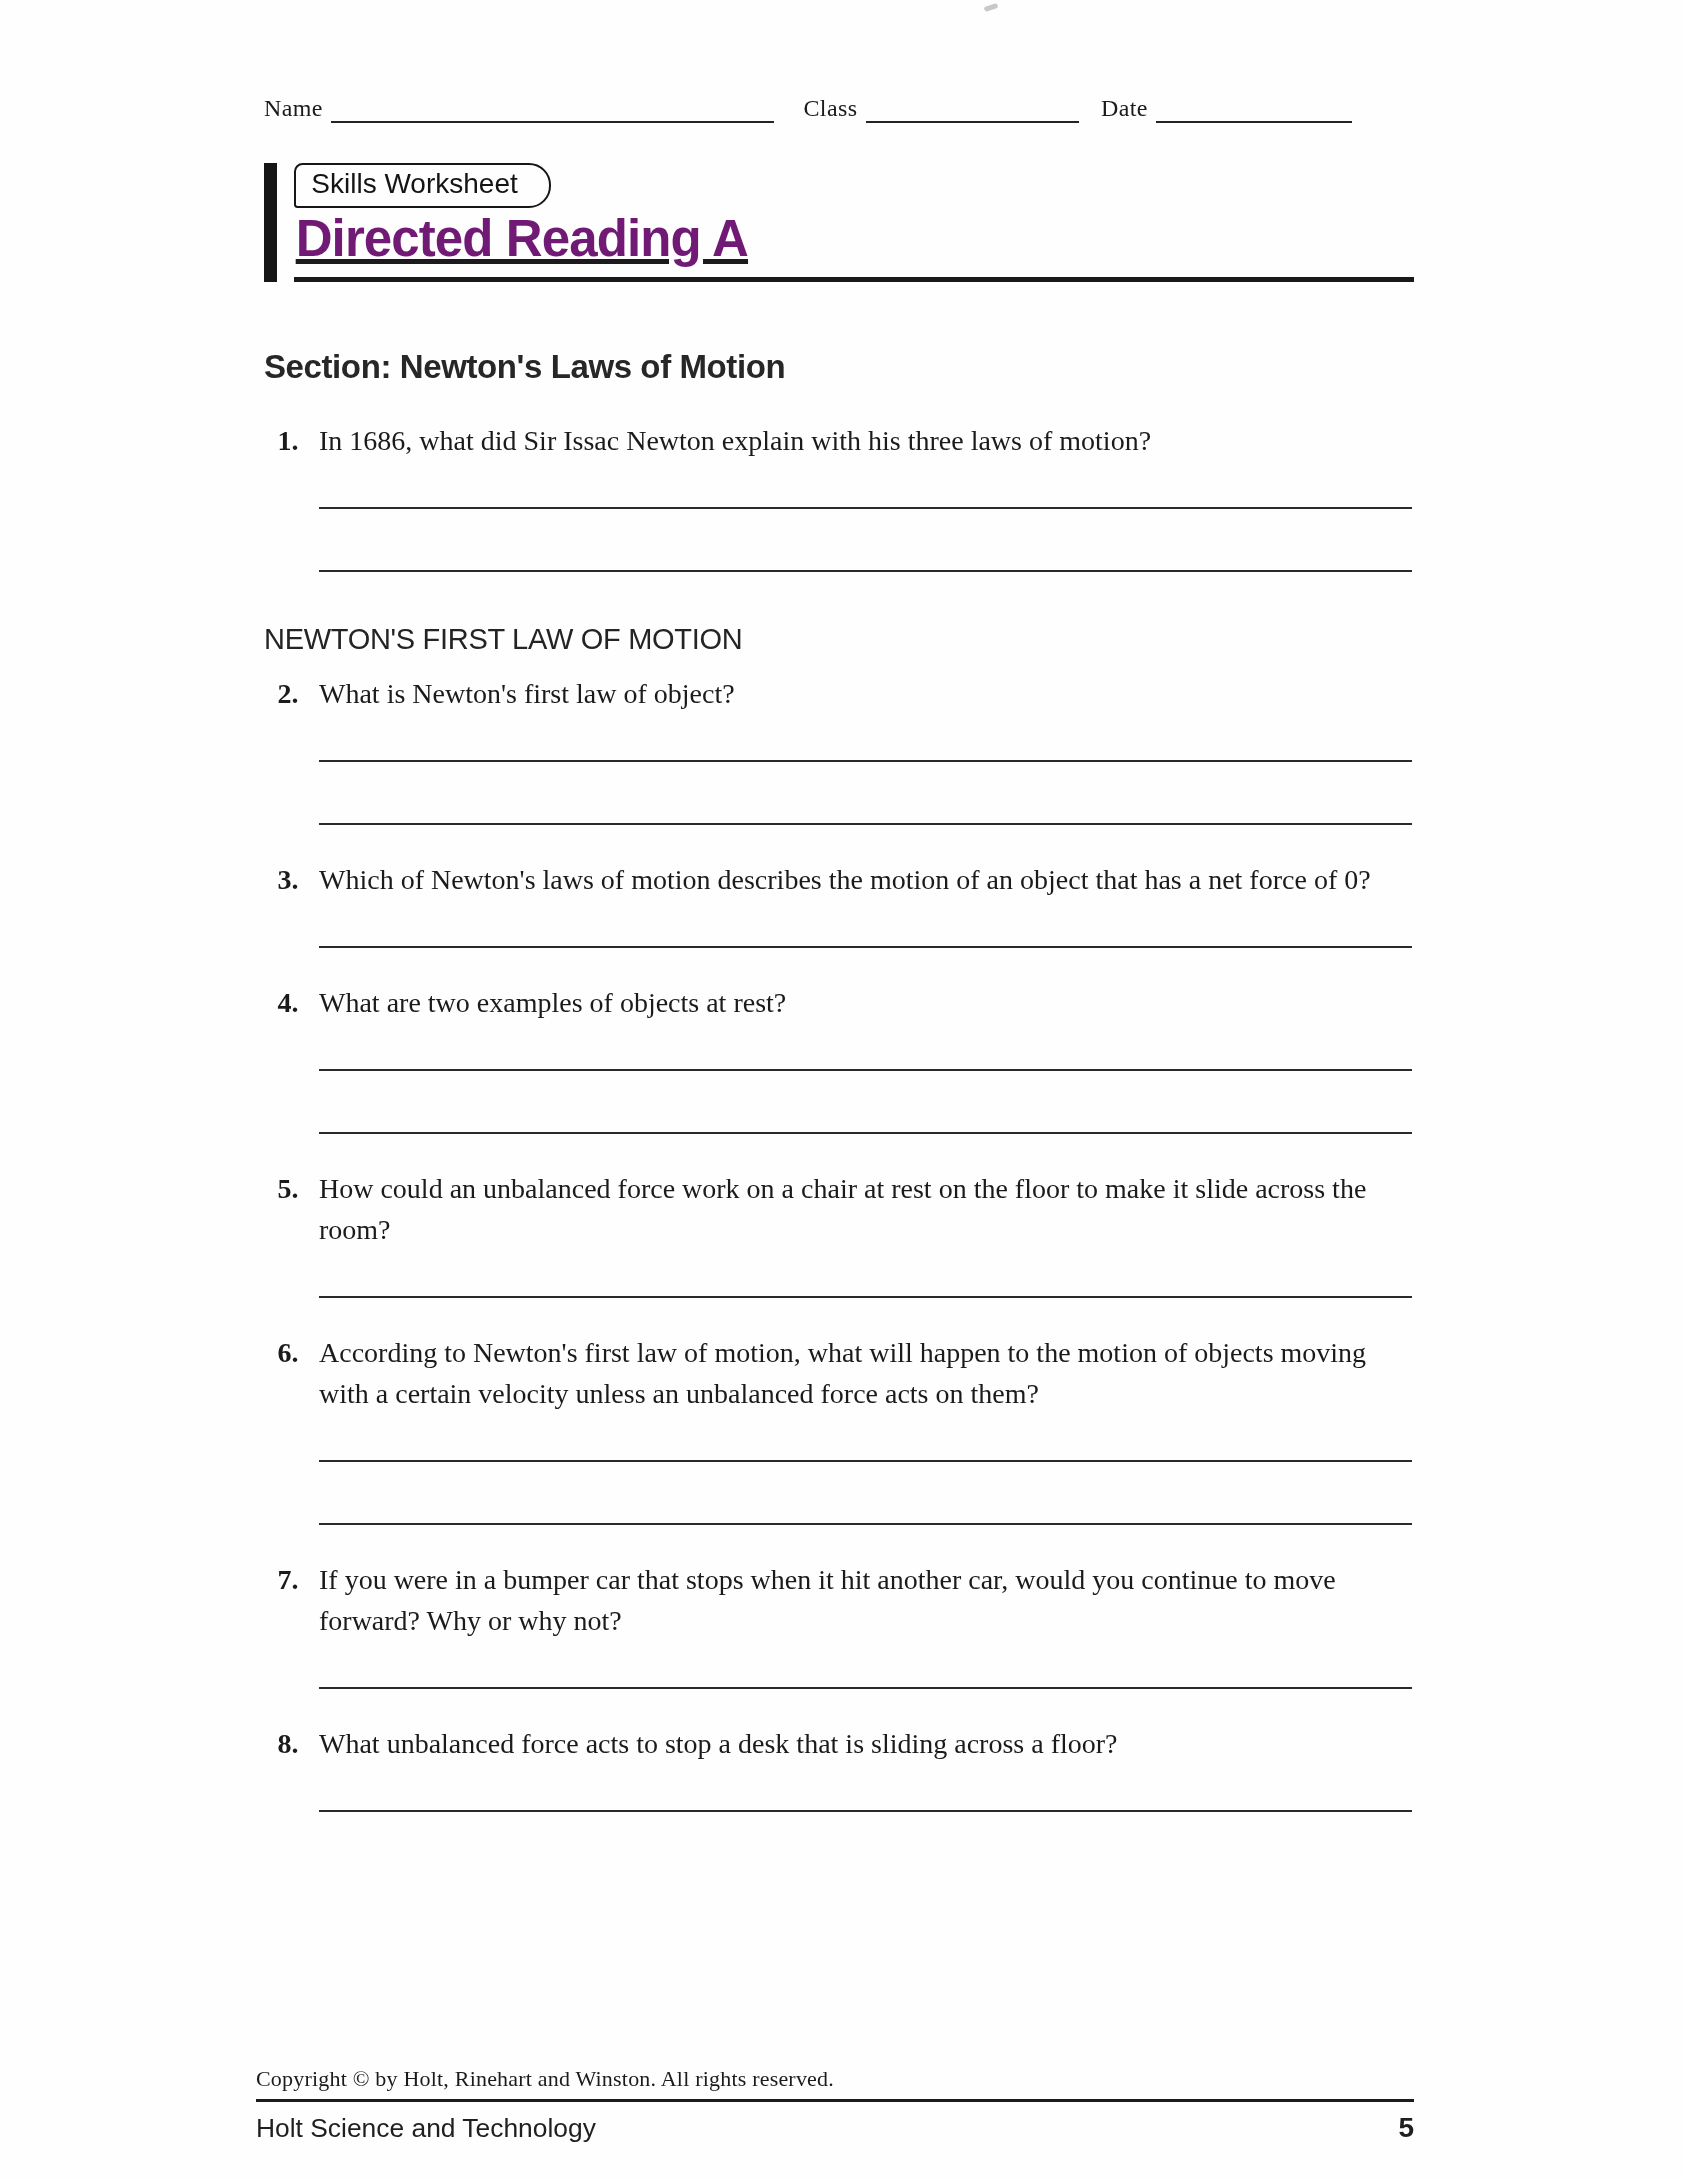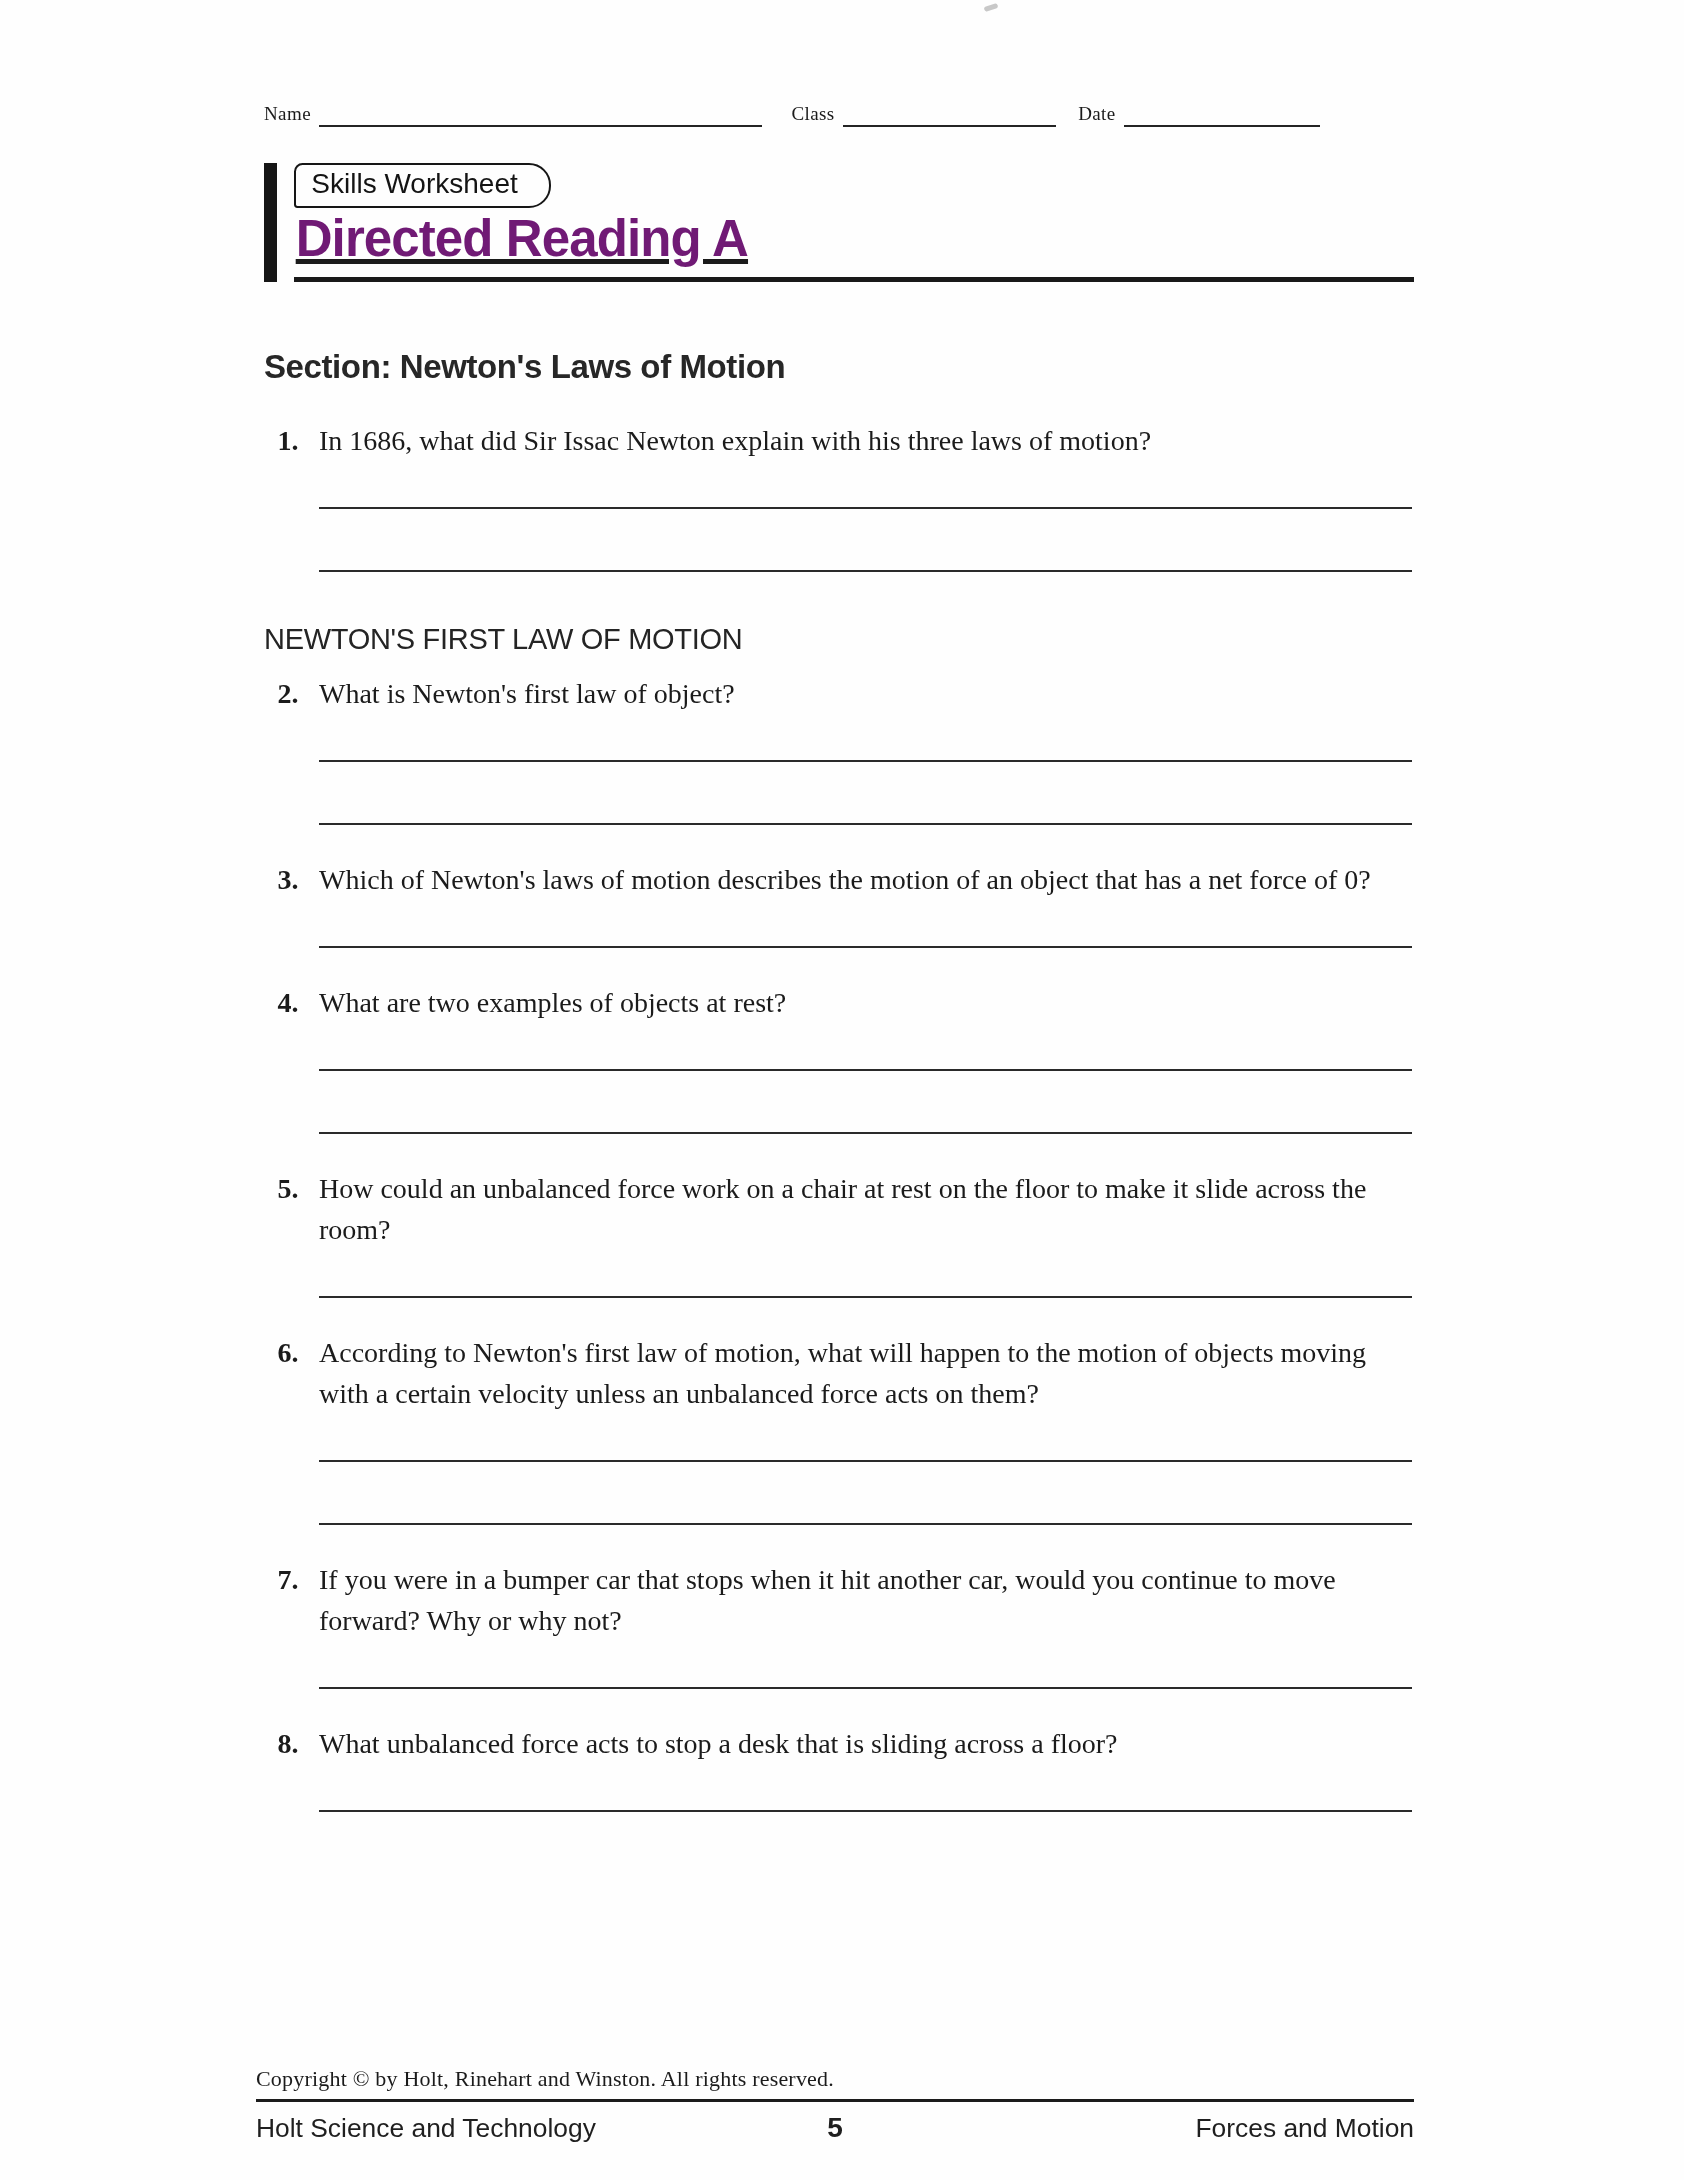--- a/index.html
+++ b/index.html
@@ -20,22 +20,22 @@
     background: #9a9a9a;
     transform: rotate(-18deg);
     border-radius: 2.6px;
     opacity: .55;
   }
   .content { padding: 95px 271px 0 264px; }
 
   
   .header-row {
     display: flex;
-    align-items: center;
-    font-size: 19px;
+    align-items: flex-start;
+    font-size: 24px;
     height: 37px;
   }
   .hlabel { white-space: nowrap; letter-spacing: 0.4px; }
   .hline {
     border-bottom: 2.6px solid #242424;
     height: 25.6px;
     margin-left: 8.5px;
   }
   .hline.name-line  { width: 443px; margin-right: 29px; }
   .hline.class-line { width: 213px; margin-right: 22px; }
@@ -220,17 +220,16 @@
         <div class="answer-line first"></div>
       </div>
   </div>
 
   <div class="footer">
     <div class="copyright">Copyright © by Holt, Rinehart and Winston. All rights reserved.</div>
     <div class="footer-rule"></div>
     <div class="footer-row">
       <span class="footer-left">Holt Science and Technology</span>
       <span class="footer-page">5</span>
-      <span class="footer-right">Forces and Motion</span>
     </div>
   </div>
 </div>
 
 
 </body></html>

